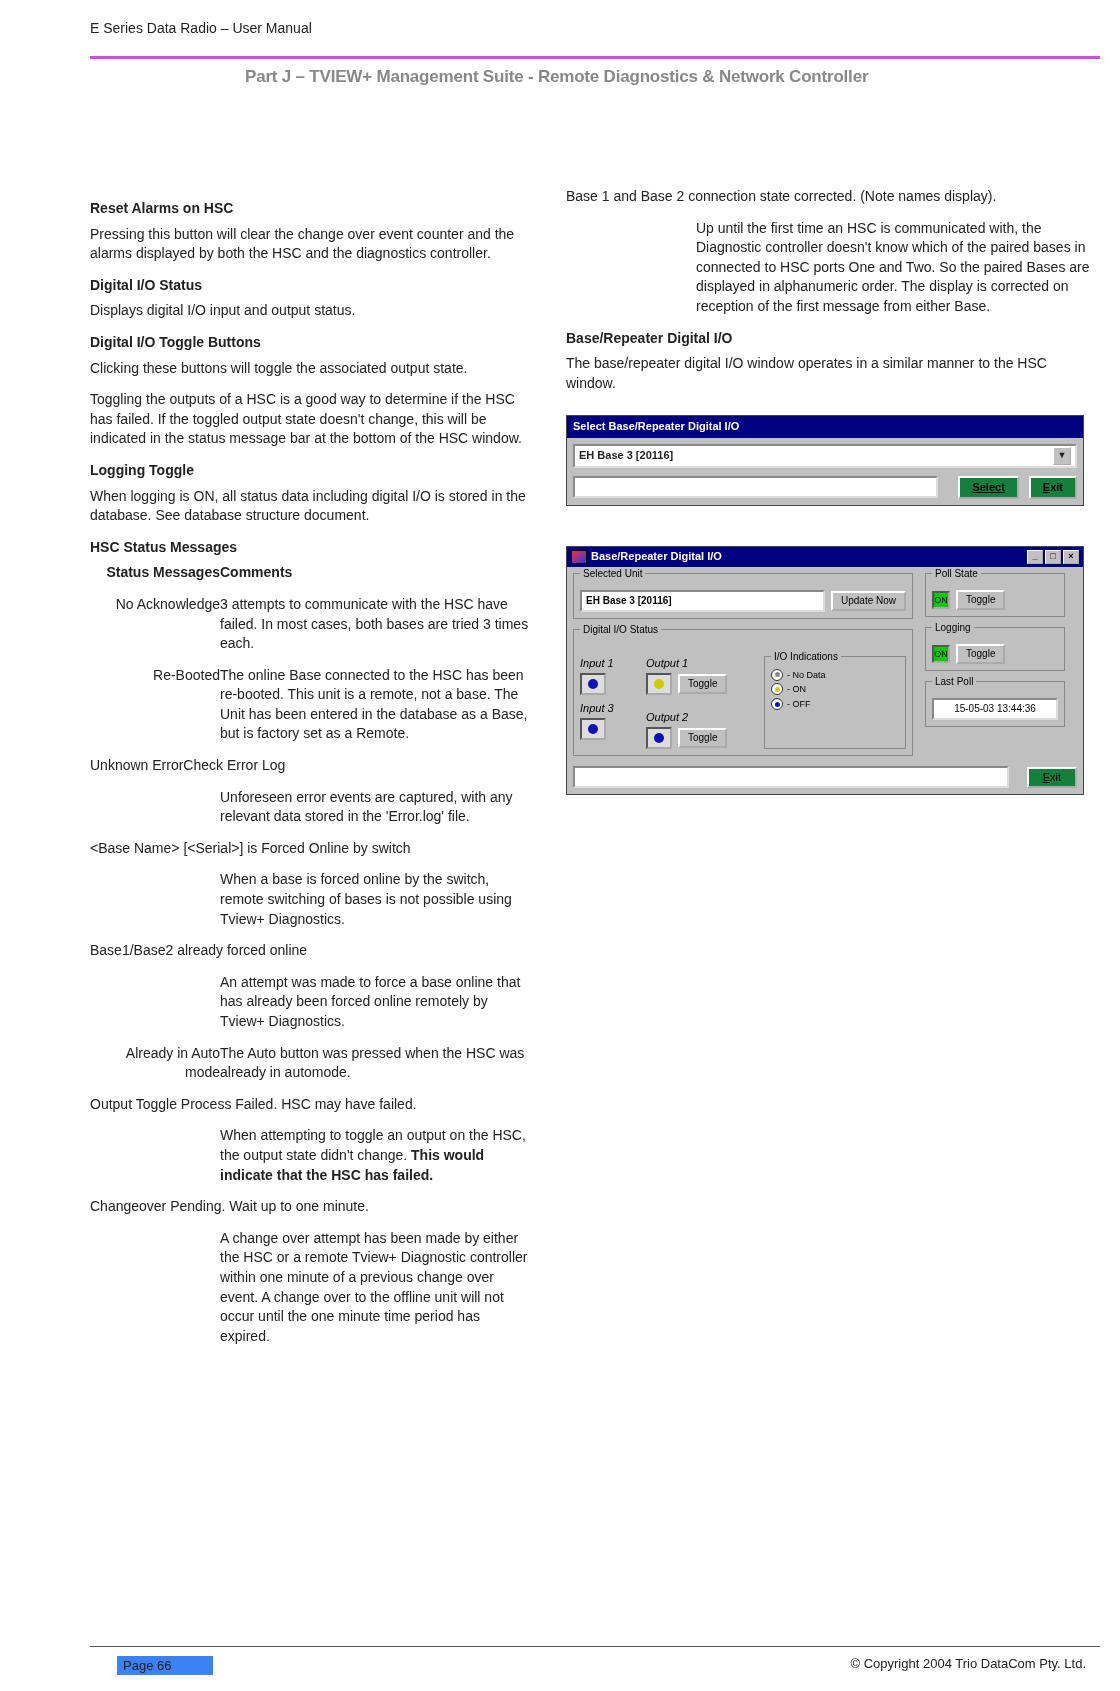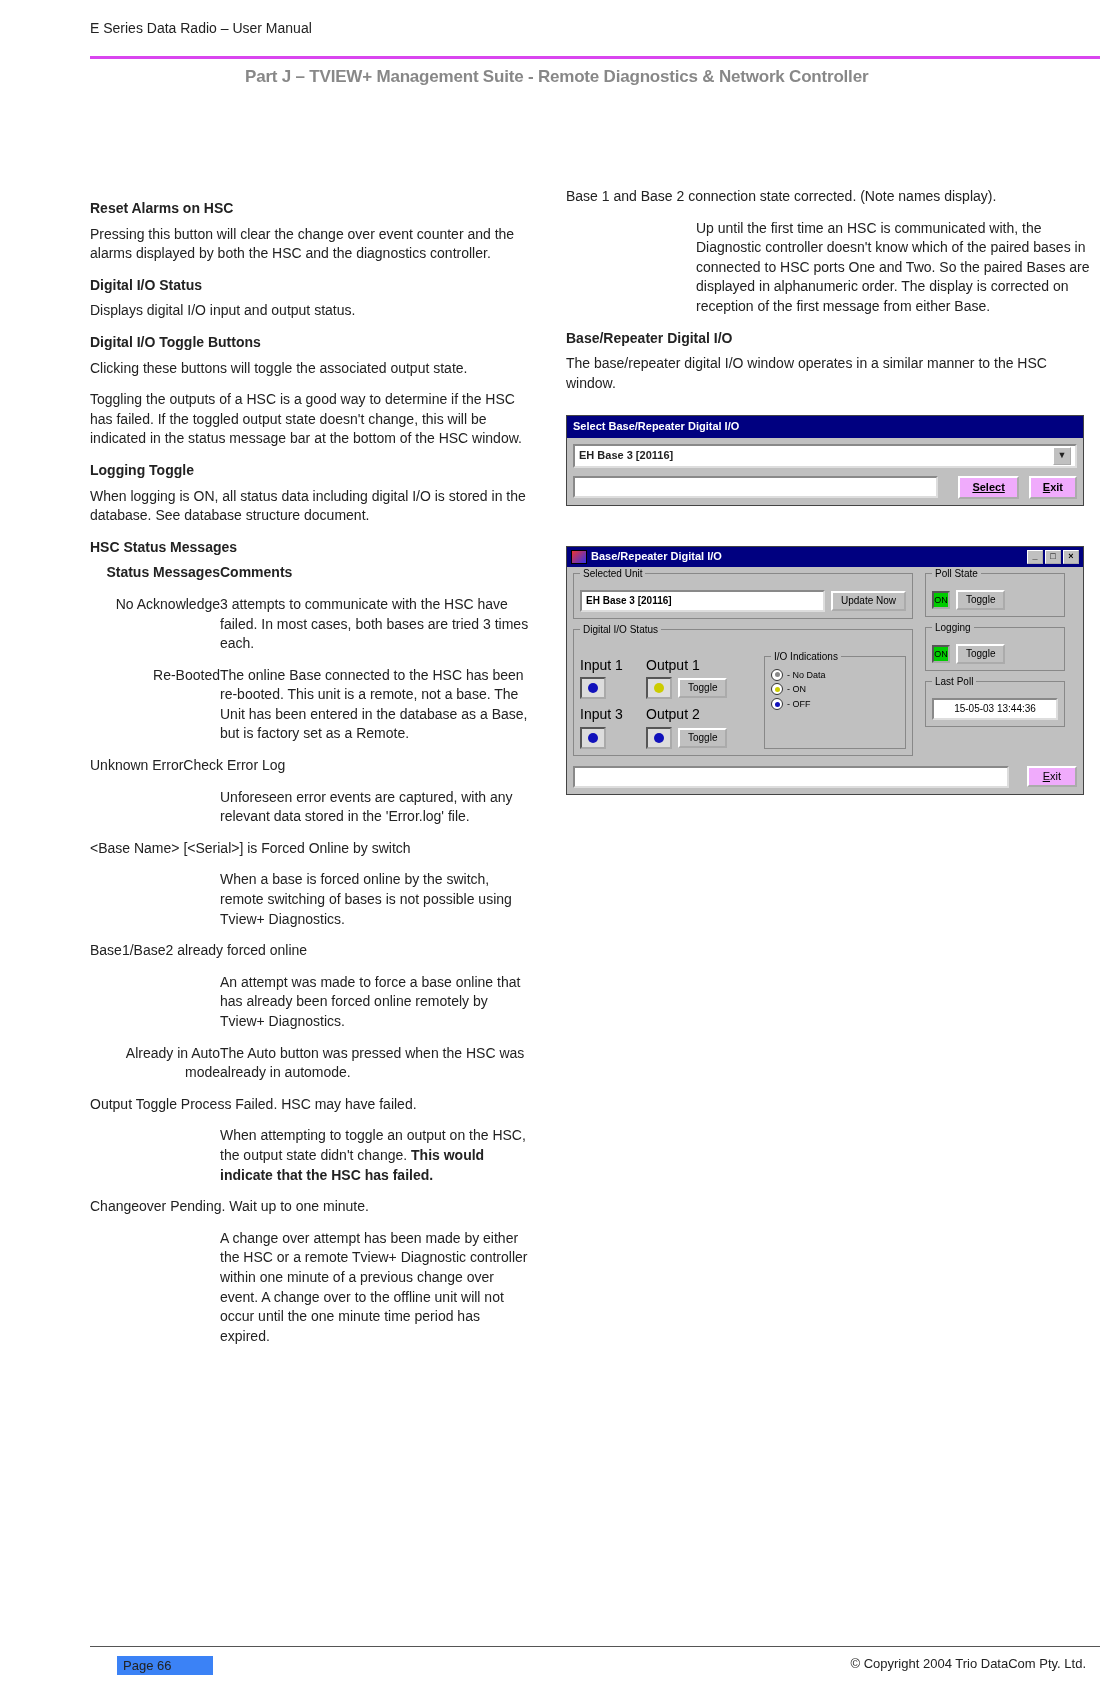--- a/index.html
+++ b/index.html
@@ -95,21 +95,21 @@
     font-size: 9px;
   }
   .win1-buttons {
     display: flex;
     justify-content: flex-end;
     gap: 10px;
     margin-top: 8px;
     align-items: center;
   }
   .win-btn {
-    background: #f0abfc;
+    background: #15803d;
     border: 2px outset #fff;
     padding: 2px 12px;
     font-size: 11px;
     text-decoration: underline;
     font-weight: bold;
     color: #000;
   }
   .status-strip {
     background:#fff;
     border:2px inset #ddd;
@@ -193,21 +193,21 @@
     white-space: nowrap;
   }
   .led-on { width:14px;height:14px; border:2px inset #aaa; background:#0c0; display:inline-block; }
   .digital-status {
     margin-top:10px;
     display:flex;
     gap:8px;
   }
   .io-col { width:58px; }
   .io-col2 { width:110px; }
-  .io-lbl { font-size:14px; margin-bottom:2px; }
+  .io-lbl { font-size:11px; margin-bottom:2px;font-style:italic; }
   .led-box {
     width:22px;height:18px;
     border:2px inset #aaa;
     background:#ddd;
     display:flex;align-items:center;justify-content:center;
   }
   .led-dot { width:10px;height:10px;border-radius:50%; }
   .blue { background:#11b; }
   .yellow { background:#cc0; }
   .radio-row { display:flex; align-items:center; gap:4px; margin:2px 0; font-size:9px;}
@@ -384,21 +384,21 @@
                     </div>
                 </div>
                 <div class="io-col2">
                   <div class="io-lbl">Output 1</div>
                   <div class="flexrow">
                     <div class="led-box">
                         <span class="led-dot yellow"></span>
                       </div>
                     <div class="btn2">Toggle</div>
                   </div>
-                  <div class="io-lbl" style="margin-top:6px;">Output 2</div>
+                  <div class="io-lbl" style="margin-top:15px;">Output 2</div>
                   <div class="flexrow">
                     <div class="led-box">
                         <span class="led-dot blue"></span>
                       </div>
                     <div class="btn2">Toggle</div>
                   </div>
                 </div>
                 <div class="frame" style="flex:1;padding:10px 6px 6px;">
                   <div class="frame-title">I/O Indications</div>
                   <div class="radio-row">

